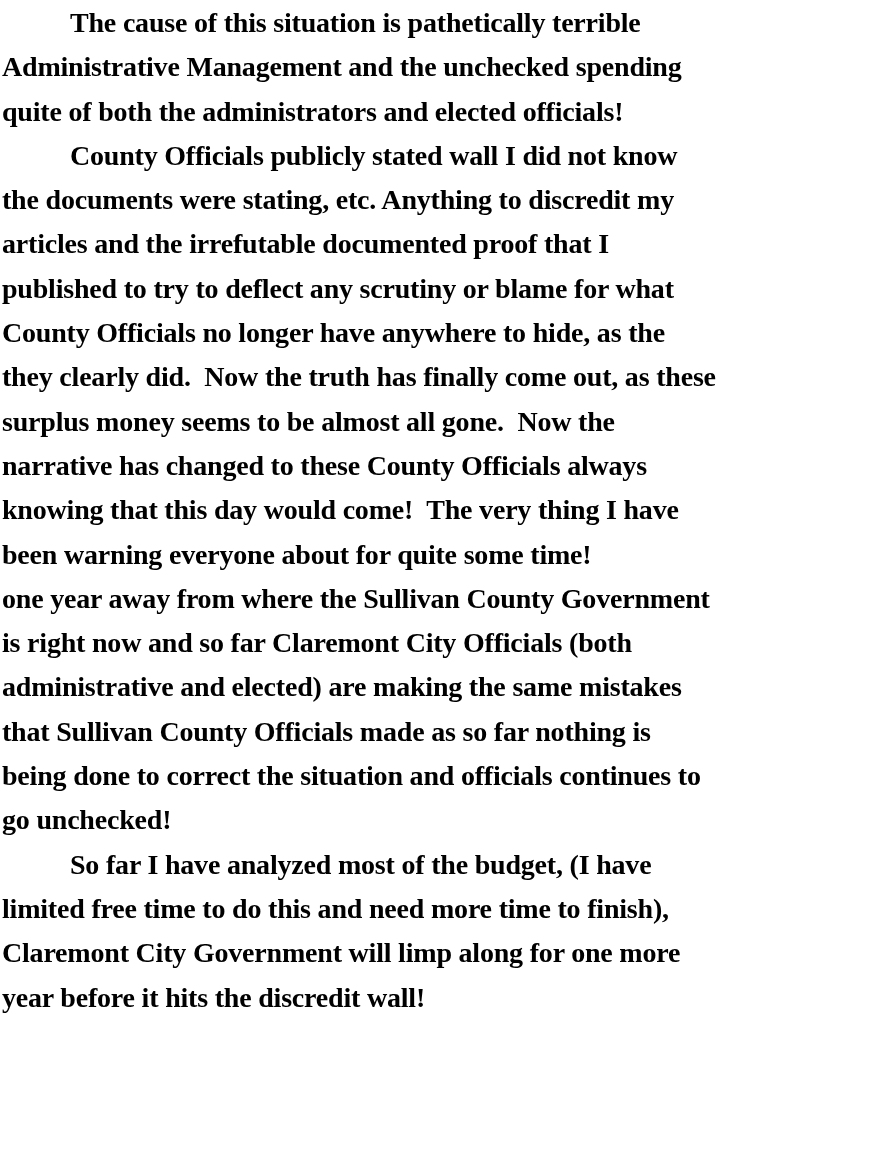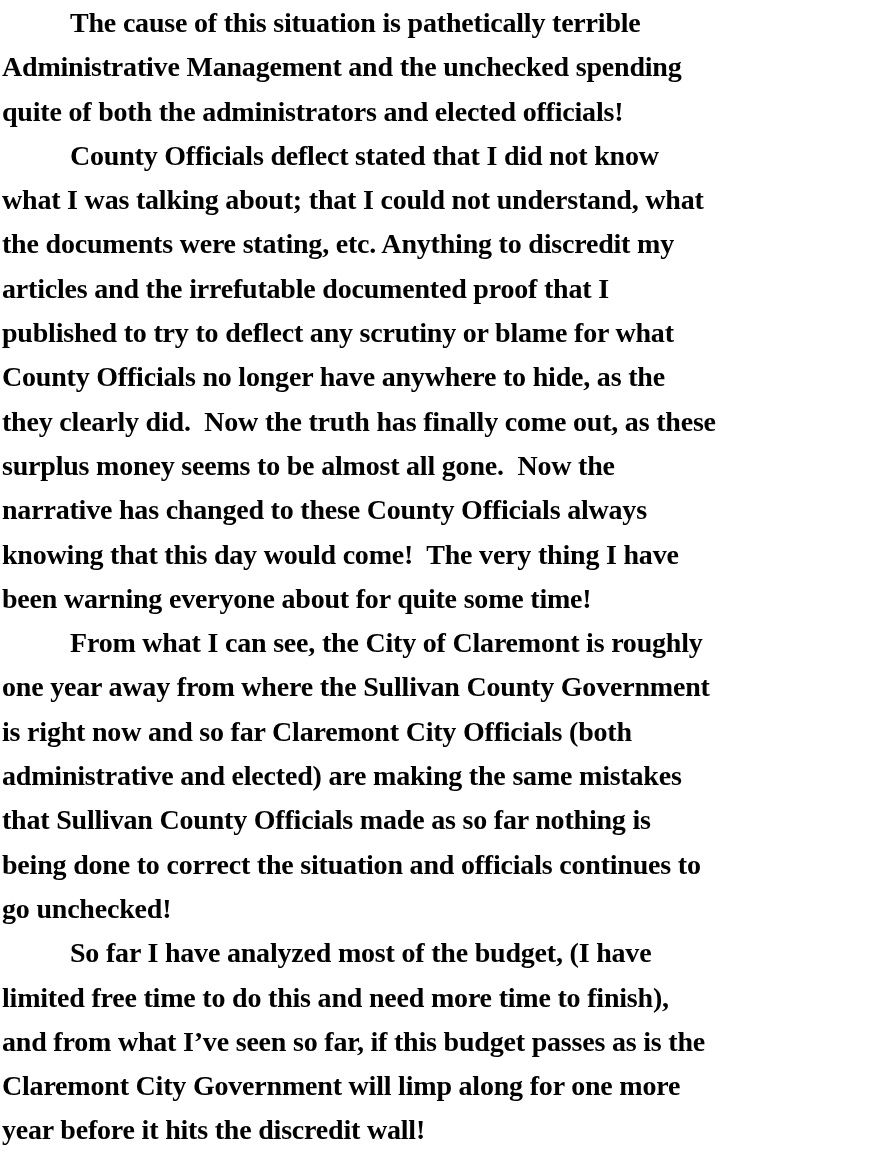--- a/index.html
+++ b/index.html
@@ -39,41 +39,38 @@
 </head>
 <body style="background: rgb(255, 255, 255);">
 
 <div class="page" style="color: rgb(0, 0, 0);">
     <p class="para">
       <span class="line first">The cause of this situation is pathetically terrible</span>
       <span class="line">Administrative Management and the unchecked spending</span>
       <span class="line">quite of both the administrators and elected officials!</span>
     </p>
     <p class="para">
-      <span class="line first">County Officials deflect stated that I did not know</span>
-      <span class="line">what I was talking about; that I could not understand, what</span>
+      <span class="line first">County Officials publicly stated wall I did not know</span>
       <span class="line">the documents were stating, etc. Anything to discredit my</span>
       <span class="line">articles and the irrefutable documented proof that I</span>
       <span class="line">published to try to deflect any scrutiny or blame for what</span>
       <span class="line">County Officials no longer have anywhere to hide, as the</span>
       <span class="line">they clearly did.  Now the truth has finally come out, as these</span>
       <span class="line">surplus money seems to be almost all gone.  Now the</span>
       <span class="line">narrative has changed to these County Officials always</span>
       <span class="line">knowing that this day would come!  The very thing I have</span>
       <span class="line">been warning everyone about for quite some time!</span>
     </p>
     <p class="para">
-      <span class="line first">From what I can see, the City of Claremont is roughly</span>
       <span class="line">one year away from where the Sullivan County Government</span>
       <span class="line">is right now and so far Claremont City Officials (both</span>
       <span class="line">administrative and elected) are making the same mistakes</span>
       <span class="line">that Sullivan County Officials made as so far nothing is</span>
       <span class="line">being done to correct the situation and officials continues to</span>
       <span class="line">go unchecked!</span>
     </p>
     <p class="para">
       <span class="line first">So far I have analyzed most of the budget, (I have</span>
       <span class="line">limited free time to do this and need more time to finish),</span>
-      <span class="line">and from what I’ve seen so far, if this budget passes as is the</span>
       <span class="line">Claremont City Government will limp along for one more</span>
       <span class="line">year before it hits the discredit wall!</span>
     </p>
   </div>
 
 </body></html>

